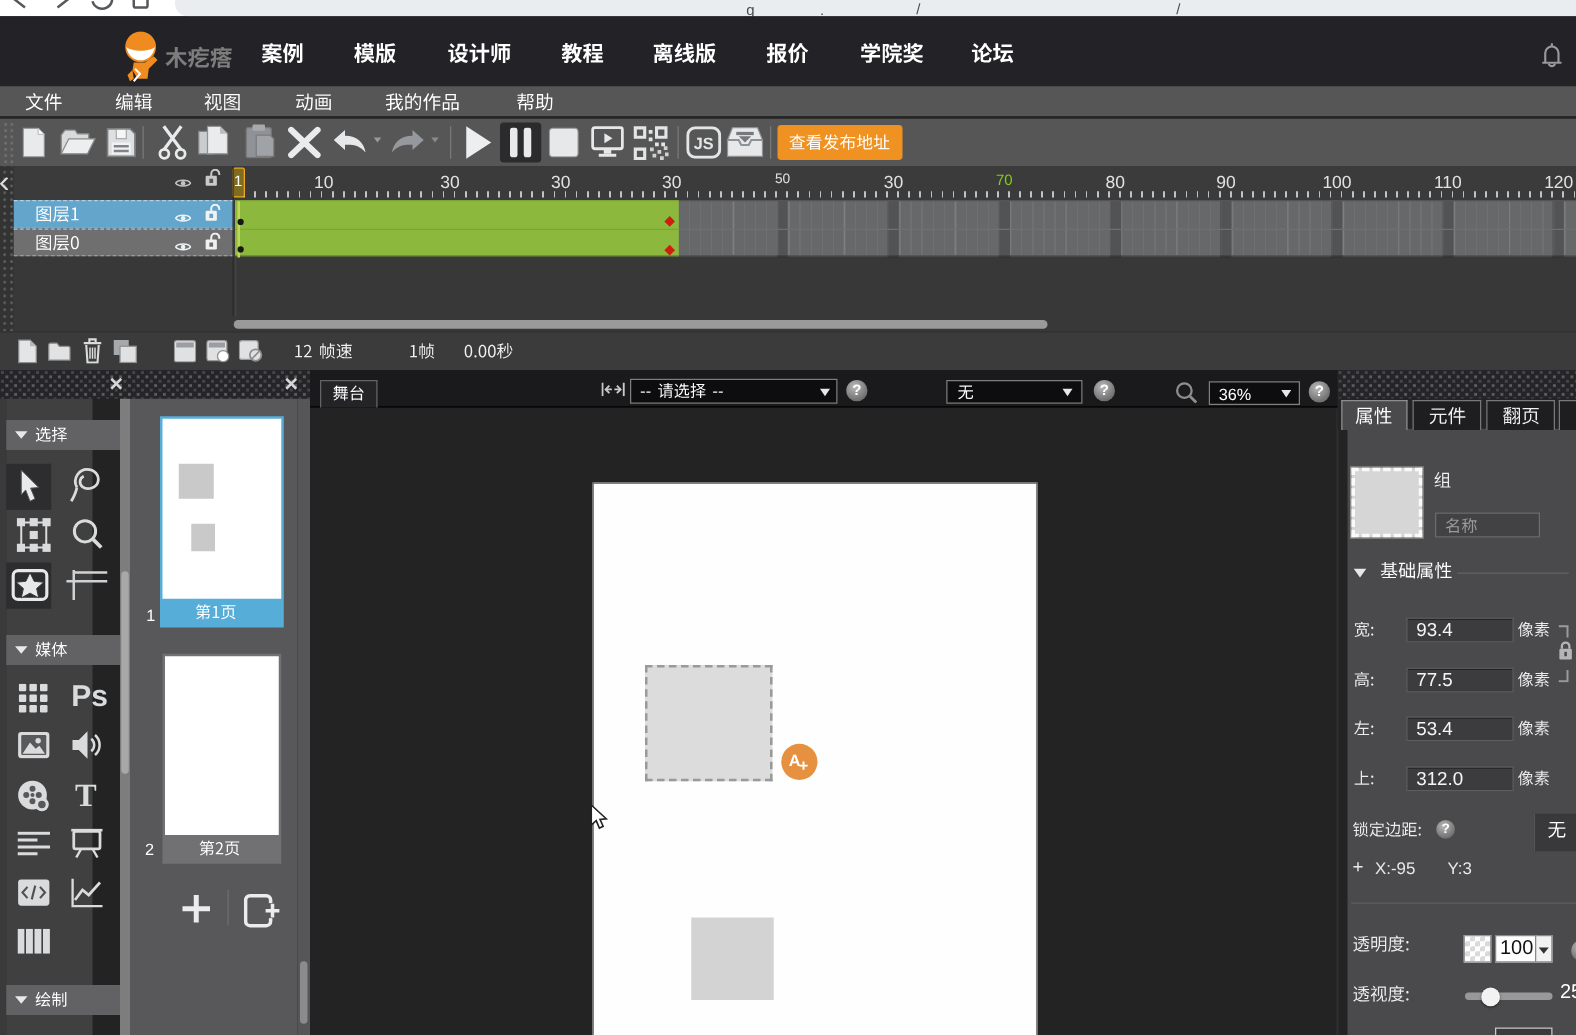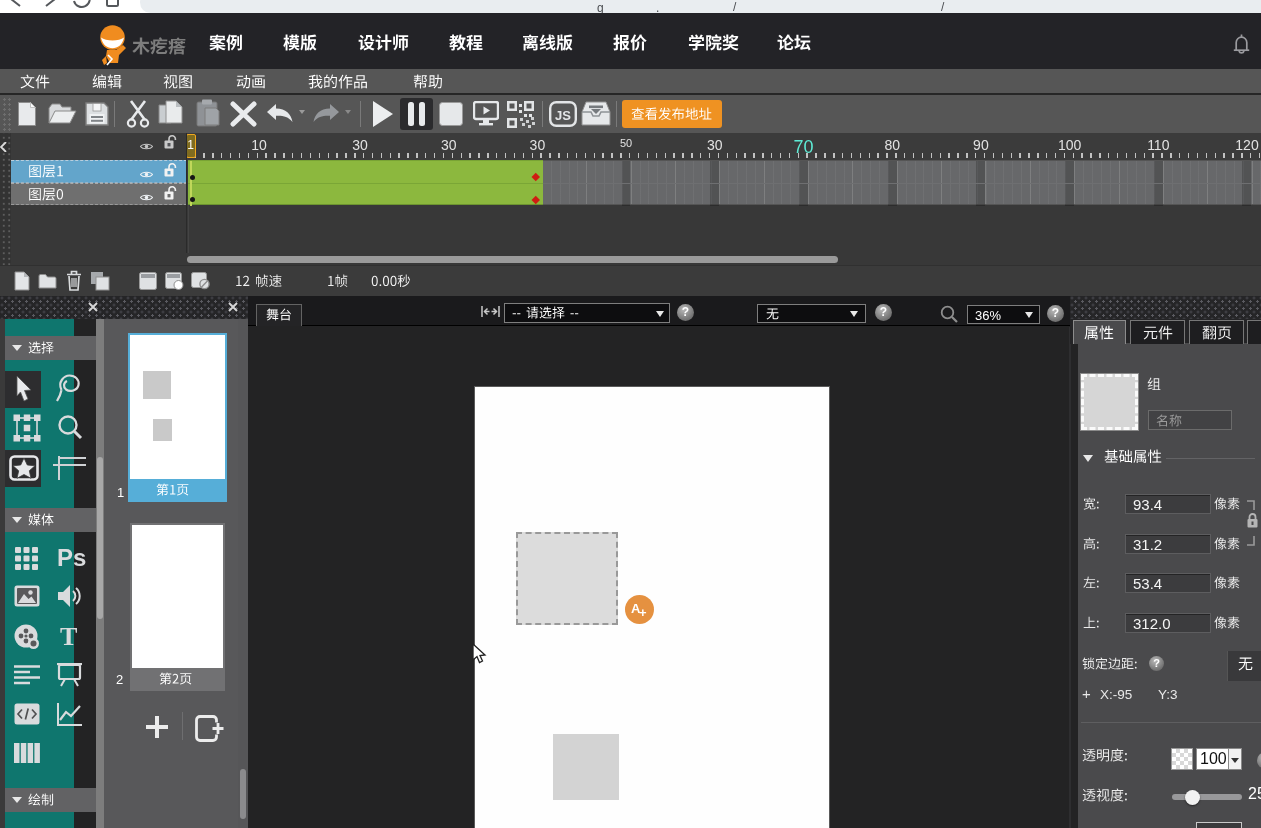--- a/index.html
+++ b/index.html
@@ -239,21 +239,21 @@
     </svg>
 <div class="abs" style="left:11px;top:0;width:176px;height:27px;background:#3b3b3b"></div>
 <div class="abs" style="left:187px;top:0;width:1074px;height:27px;background:#3b3b3b"></div>
 <div class="abs" style="left:187px;top:20px;width:1074px;height:5px;background-image:repeating-linear-gradient(90deg,transparent 0px,transparent 7.47px,#c2c2c2 7.47px,#c2c2c2 8.87px)"></div>
 <div class="abs" style="left:251.3px;top:4px;width:40px;text-align:left;color:#e2e2e2;font-size:14px">10</div>
 <div class="abs" style="left:340.0px;top:4px;width:40px;text-align:center;color:#e2e2e2;font-size:14px">30</div>
 <div class="abs" style="left:428.7px;top:4px;width:40px;text-align:center;color:#e2e2e2;font-size:14px">30</div>
 <div class="abs" style="left:517.4px;top:4px;width:40px;text-align:center;color:#e2e2e2;font-size:14px">30</div>
 <div class="abs" style="left:606.1px;top:4px;width:40px;text-align:center;color:#e2e2e2;font-size:11px">50</div>
 <div class="abs" style="left:694.8px;top:4px;width:40px;text-align:center;color:#e2e2e2;font-size:14px">30</div>
-<div class="abs" style="left:783.5px;top:4px;width:40px;text-align:center;color:#5eead4;font-size:18px">70</div>
+<div class="abs" style="left:783.5px;top:4px;width:40px;text-align:center;color:#84cc16;font-size:12px">70</div>
 <div class="abs" style="left:872.2px;top:4px;width:40px;text-align:center;color:#e2e2e2;font-size:14px">80</div>
 <div class="abs" style="left:960.9px;top:4px;width:40px;text-align:center;color:#e2e2e2;font-size:14px">90</div>
 <div class="abs" style="left:1049.6px;top:4px;width:40px;text-align:center;color:#e2e2e2;font-size:14px">100</div>
 <div class="abs" style="left:1138.3px;top:4px;width:40px;text-align:center;color:#e2e2e2;font-size:14px">110</div>
 <div class="abs" style="left:1227.0px;top:4px;width:40px;text-align:center;color:#e2e2e2;font-size:14px">120</div>
 <svg class="abs" style="left:140px;top:7px" width="13" height="13" viewBox="0 0 13 13">
       <path d="M.5 6.5 C2.5 3.5 10.5 3.5 12.5 6.5 C10.5 9.5 2.5 9.5 .5 6.5 Z" fill="none" stroke="#c4c4c4" stroke-width="1.2"></path>
       <circle cx="6.5" cy="6.5" r="1.8" fill="#c4c4c4"></circle>
     </svg>
 <svg class="abs" style="left:163px;top:2px" width="15" height="14" viewBox="0 0 15 14">
@@ -365,21 +365,21 @@
 </div>
 <div class="abs" style="left:0;top:296px;width:1261px;height:532px;background:#232324">
 <div class="dots abs" style="left:0;top:0;width:248px;height:23px"></div>
 <svg class="abs" style="left:88px;top:6px" width="10" height="10" viewBox="0 0 10 10">
       <path d="M1 1 L9 9 M9 1 L1 9" stroke="#d6d6d6" stroke-width="2"></path>
     </svg>
 <svg class="abs" style="left:228px;top:6px" width="10" height="10" viewBox="0 0 10 10">
       <path d="M1 1 L9 9 M9 1 L1 9" stroke="#d6d6d6" stroke-width="2"></path>
     </svg>
 <div class="abs" style="left:0;top:23px;width:5px;height:509px;background:#3a3a3a"></div>
-<div class="abs" style="left:5px;top:23px;width:69px;height:509px;background:#0f766e">
+<div class="abs" style="left:5px;top:23px;width:69px;height:509px;background:#404040">
 <div class="abs" style="left:0;top:17px;width:91px;height:24px;background:#626264">
         <div class="caret abs" style="left:7px;top:9px;border-top-color:#e8e8e8;border-left-width:5px;border-right-width:5px;border-top-width:6px"></div>
         <div class="abs" style="left:23px;top:5px;color:#fff">
           <svg width="26.0" height="13.7" viewBox="0 0 26.0 13.7" style="display:block;">
             <path fill="currentColor" d="M0.8 1.5C1.5 2.1 2.4 3 2.8 3.7L3.6 3.1C3.2 2.4 2.3 1.6 1.5 1ZM5.8 0.9C5.5 2.1 4.9 3.2 4.2 4C4.5 4.1 4.9 4.4 5.1 4.5C5.4 4.1 5.7 3.7 5.9 3.2H7.8V5.1H4.2V5.9H6.5C6.3 7.6 5.8 8.9 3.8 9.6C4 9.8 4.3 10.1 4.4 10.4C6.6 9.5 7.2 8 7.5 5.9H8.8V9C8.8 9.9 9 10.2 10 10.2C10.2 10.2 11.1 10.2 11.3 10.2C12.1 10.2 12.4 9.8 12.5 8.2C12.2 8.1 11.8 8 11.6 7.8C11.6 9.1 11.5 9.3 11.2 9.3C11 9.3 10.3 9.3 10.2 9.3C9.8 9.3 9.8 9.3 9.8 9V5.9H12.4V5.1H8.8V3.2H11.8V2.3H8.8V0.6H7.8V2.3H6.3C6.5 1.9 6.6 1.5 6.7 1.1ZM3.3 5.5H0.7V6.4H2.3V10.4C1.8 10.6 1.2 11.1 0.6 11.6L1.2 12.5C2 11.7 2.7 11 3.2 11C3.4 11 3.8 11.4 4.4 11.7C5.2 12.2 6.3 12.3 7.8 12.3C9.1 12.3 11.3 12.3 12.3 12.2C12.3 11.9 12.5 11.4 12.6 11.2C11.3 11.3 9.3 11.4 7.8 11.4C6.4 11.4 5.3 11.3 4.5 10.8C3.9 10.5 3.6 10.2 3.3 10.1Z M15.3 0.5V3.1H13.6V4H15.3V6.8C14.6 7 14 7.2 13.5 7.3L13.7 8.3L15.3 7.8V11.3C15.3 11.5 15.2 11.5 15.1 11.5C14.9 11.5 14.4 11.5 13.9 11.5C14 11.8 14.1 12.2 14.1 12.4C15 12.4 15.5 12.4 15.8 12.2C16.1 12.1 16.2 11.8 16.2 11.3V7.5L17.8 7L17.6 6.1L16.2 6.5V4H17.8V3.1H16.2V0.5ZM23.5 2.1C23 2.8 22.3 3.4 21.6 3.9C20.9 3.4 20.4 2.8 19.9 2.1ZM18.1 1.2V2.1H19C19.5 3 20.1 3.7 20.9 4.4C19.8 5 18.7 5.4 17.6 5.7C17.8 5.9 18 6.3 18.1 6.5C19.3 6.1 20.5 5.6 21.6 4.9C22.6 5.6 23.8 6.2 25.1 6.5C25.2 6.3 25.5 5.9 25.7 5.7C24.4 5.4 23.3 5 22.4 4.4C23.4 3.6 24.3 2.6 24.8 1.5L24.2 1.2L24.1 1.2ZM21.1 6.1V7.2H18.4V8.1H21.1V9.5H17.8V10.3H21.1V12.5H22V10.3H25.4V9.5H22V8.1H24.5V7.2H22V6.1Z"></path>
           </svg>
         </div>
       </div>
 <div class="abs" style="left:0px;top:52px;width:36px;height:37px;background:#2d2d2f"></div>
 <svg class="abs" style="left:9px;top:56px" width="20" height="28" viewBox="0 0 20 28">
@@ -628,21 +628,21 @@
 <div class="abs lbl" style="left:1214px;top:201px">
       <svg width="26.0" height="13.7" viewBox="0 0 26.0 13.7" style="display:block;">
         <path fill="currentColor" d="M6.3 2.2H8.7C8.4 2.6 8.2 3 7.9 3.3H5.5C5.8 2.9 6.1 2.6 6.3 2.2ZM6.3 0.5C5.8 1.6 4.8 3 3.3 4C3.5 4.1 3.8 4.4 4 4.6C4.2 4.5 4.4 4.3 4.7 4.1V6.1H6.7C6 6.6 5.1 7.2 3.7 7.6C3.9 7.8 4.2 8 4.3 8.2C5.5 7.8 6.3 7.4 6.9 6.9C7.1 7.1 7.3 7.3 7.5 7.5C6.6 8.3 5 9.1 3.7 9.5C3.9 9.6 4.1 9.9 4.3 10.1C5.4 9.7 6.9 8.9 7.9 8.1C8 8.3 8.1 8.6 8.2 8.8C7.1 9.8 5.2 10.8 3.6 11.3C3.8 11.5 4 11.8 4.2 12C5.6 11.5 7.2 10.6 8.3 9.6C8.5 10.4 8.3 11.1 8 11.4C7.9 11.6 7.7 11.6 7.4 11.6C7.2 11.6 6.9 11.6 6.5 11.6C6.7 11.8 6.8 12.2 6.8 12.4C7.1 12.5 7.4 12.5 7.6 12.5C8 12.5 8.4 12.4 8.7 12C9.3 11.5 9.5 10.1 9 8.7L9.7 8.4C10.1 9.8 10.9 11.1 12 11.7C12.1 11.5 12.4 11.2 12.6 11C11.6 10.5 10.8 9.3 10.4 8.1C10.9 7.8 11.4 7.5 11.8 7.3L11.2 6.6C10.6 7.1 9.6 7.6 8.8 8.1C8.5 7.4 8.1 6.9 7.5 6.4L7.8 6.1H11.7V3.3H8.9C9.3 2.8 9.7 2.3 9.9 1.8L9.4 1.4L9.2 1.4H6.8L7.3 0.7ZM5.5 4H7.8C7.8 4.4 7.6 4.8 7.3 5.3H5.5ZM8.6 4H10.8V5.3H8.3C8.5 4.8 8.6 4.4 8.6 4ZM3.4 0.6C2.7 2.5 1.6 4.5 0.4 5.8C0.6 6 0.8 6.5 0.9 6.7C1.3 6.3 1.7 5.8 2.1 5.3V12.4H3V3.8C3.5 2.9 4 1.8 4.3 0.8Z M21.3 10.3C22.4 10.9 23.8 11.7 24.4 12.3L25.2 11.7C24.5 11.1 23.1 10.3 22 9.8ZM16.8 9.8C16 10.5 14.8 11.2 13.6 11.6C13.8 11.8 14.2 12.1 14.4 12.3C15.5 11.8 16.8 11 17.7 10.1ZM15.5 7.6C15.7 7.5 16.1 7.5 18.7 7.3C17.5 7.8 16.5 8.2 16.1 8.4C15.3 8.6 14.7 8.8 14.3 8.8C14.4 9.1 14.5 9.5 14.5 9.7C14.9 9.6 15.4 9.5 19.2 9.3V11.3C19.2 11.5 19.2 11.5 19 11.5C18.8 11.6 18.1 11.6 17.3 11.5C17.4 11.8 17.6 12.2 17.6 12.4C18.6 12.4 19.2 12.4 19.6 12.3C20.1 12.1 20.2 11.9 20.2 11.4V9.2L23.4 9.1C23.8 9.4 24.1 9.7 24.3 9.9L25 9.4C24.5 8.8 23.4 7.9 22.5 7.3L21.7 7.8C22 8 22.3 8.2 22.6 8.4L17.3 8.7C19.1 8.1 20.9 7.3 22.6 6.4L21.9 5.8C21.5 6 20.9 6.3 20.4 6.6L17.4 6.7C18.1 6.4 18.8 6.1 19.4 5.7L19.1 5.4H25.4V4.6H20V3.8H24V3.1H20V2.2H24.7V1.5H20V0.5H19V1.5H14.4V2.2H19V3.1H15.1V3.8H19V4.6H13.7V5.4H18.3C17.4 6 16.5 6.4 16.2 6.5C15.8 6.7 15.5 6.8 15.2 6.8C15.3 7 15.5 7.4 15.5 7.6Z"></path>
       </svg>
     </div>
 <div class="abs lbl" style="left:1083px;top:240.5px">
       <svg width="16.6" height="13.7" viewBox="0 0 16.6 13.7" style="display:block;">
         <path fill="currentColor" d="M3.7 4.2H9.3V5.4H3.7ZM2.7 3.5V6.1H10.4V3.5ZM5.7 0.7 6.1 1.9H0.8V2.7H12.2V1.9H7.2C7 1.5 6.9 0.9 6.7 0.5ZM1.2 6.8V12.5H2.2V7.6H10.8V11.5C10.8 11.6 10.7 11.6 10.6 11.6C10.4 11.6 9.8 11.7 9.2 11.6C9.4 11.8 9.5 12.1 9.6 12.4C10.4 12.4 10.9 12.4 11.3 12.3C11.6 12.1 11.8 11.9 11.8 11.4V6.8ZM3.7 8.4V11.7H4.6V11.1H9.2V8.4ZM4.6 9.1H8.3V10.3H4.6Z M14.8 6.4C15.3 6.4 15.7 6 15.7 5.5C15.7 4.9 15.3 4.5 14.8 4.5C14.3 4.5 13.9 4.9 13.9 5.5C13.9 6 14.3 6.4 14.8 6.4ZM14.8 11.6C15.3 11.6 15.7 11.2 15.7 10.7C15.7 10.2 15.3 9.8 14.8 9.8C14.3 9.8 13.9 10.2 13.9 10.7C13.9 11.2 14.3 11.6 14.8 11.6Z"></path>
       </svg>
     </div>
-<div class="inp abs" style="left:1125px;top:237.5px;width:86px;height:20px">31.2</div>
+<div class="inp abs" style="left:1125px;top:237.5px;width:86px;height:20px">77.5</div>
 <div class="abs lbl" style="left:1214px;top:240.5px">
       <svg width="26.0" height="13.7" viewBox="0 0 26.0 13.7" style="display:block;">
         <path fill="currentColor" d="M6.3 2.2H8.7C8.4 2.6 8.2 3 7.9 3.3H5.5C5.8 2.9 6.1 2.6 6.3 2.2ZM6.3 0.5C5.8 1.6 4.8 3 3.3 4C3.5 4.1 3.8 4.4 4 4.6C4.2 4.5 4.4 4.3 4.7 4.1V6.1H6.7C6 6.6 5.1 7.2 3.7 7.6C3.9 7.8 4.2 8 4.3 8.2C5.5 7.8 6.3 7.4 6.9 6.9C7.1 7.1 7.3 7.3 7.5 7.5C6.6 8.3 5 9.1 3.7 9.5C3.9 9.6 4.1 9.9 4.3 10.1C5.4 9.7 6.9 8.9 7.9 8.1C8 8.3 8.1 8.6 8.2 8.8C7.1 9.8 5.2 10.8 3.6 11.3C3.8 11.5 4 11.8 4.2 12C5.6 11.5 7.2 10.6 8.3 9.6C8.5 10.4 8.3 11.1 8 11.4C7.9 11.6 7.7 11.6 7.4 11.6C7.2 11.6 6.9 11.6 6.5 11.6C6.7 11.8 6.8 12.2 6.8 12.4C7.1 12.5 7.4 12.5 7.6 12.5C8 12.5 8.4 12.4 8.7 12C9.3 11.5 9.5 10.1 9 8.7L9.7 8.4C10.1 9.8 10.9 11.1 12 11.7C12.1 11.5 12.4 11.2 12.6 11C11.6 10.5 10.8 9.3 10.4 8.1C10.9 7.8 11.4 7.5 11.8 7.3L11.2 6.6C10.6 7.1 9.6 7.6 8.8 8.1C8.5 7.4 8.1 6.9 7.5 6.4L7.8 6.1H11.7V3.3H8.9C9.3 2.8 9.7 2.3 9.9 1.8L9.4 1.4L9.2 1.4H6.8L7.3 0.7ZM5.5 4H7.8C7.8 4.4 7.6 4.8 7.3 5.3H5.5ZM8.6 4H10.8V5.3H8.3C8.5 4.8 8.6 4.4 8.6 4ZM3.4 0.6C2.7 2.5 1.6 4.5 0.4 5.8C0.6 6 0.8 6.5 0.9 6.7C1.3 6.3 1.7 5.8 2.1 5.3V12.4H3V3.8C3.5 2.9 4 1.8 4.3 0.8Z M21.3 10.3C22.4 10.9 23.8 11.7 24.4 12.3L25.2 11.7C24.5 11.1 23.1 10.3 22 9.8ZM16.8 9.8C16 10.5 14.8 11.2 13.6 11.6C13.8 11.8 14.2 12.1 14.4 12.3C15.5 11.8 16.8 11 17.7 10.1ZM15.5 7.6C15.7 7.5 16.1 7.5 18.7 7.3C17.5 7.8 16.5 8.2 16.1 8.4C15.3 8.6 14.7 8.8 14.3 8.8C14.4 9.1 14.5 9.5 14.5 9.7C14.9 9.6 15.4 9.5 19.2 9.3V11.3C19.2 11.5 19.2 11.5 19 11.5C18.8 11.6 18.1 11.6 17.3 11.5C17.4 11.8 17.6 12.2 17.6 12.4C18.6 12.4 19.2 12.4 19.6 12.3C20.1 12.1 20.2 11.9 20.2 11.4V9.2L23.4 9.1C23.8 9.4 24.1 9.7 24.3 9.9L25 9.4C24.5 8.8 23.4 7.9 22.5 7.3L21.7 7.8C22 8 22.3 8.2 22.6 8.4L17.3 8.7C19.1 8.1 20.9 7.3 22.6 6.4L21.9 5.8C21.5 6 20.9 6.3 20.4 6.6L17.4 6.7C18.1 6.4 18.8 6.1 19.4 5.7L19.1 5.4H25.4V4.6H20V3.8H24V3.1H20V2.2H24.7V1.5H20V0.5H19V1.5H14.4V2.2H19V3.1H15.1V3.8H19V4.6H13.7V5.4H18.3C17.4 6 16.5 6.4 16.2 6.5C15.8 6.7 15.5 6.8 15.2 6.8C15.3 7 15.5 7.4 15.5 7.6Z"></path>
       </svg>
     </div>
 <div class="abs lbl" style="left:1083px;top:280px">
       <svg width="16.6" height="13.7" viewBox="0 0 16.6 13.7" style="display:block;">
         <path fill="currentColor" d="M4.8 0.5C4.7 1.3 4.5 2.1 4.4 2.9H0.9V3.8H4.1C3.4 6.5 2.3 9.2 0.4 10.9C0.6 11.1 0.9 11.5 1 11.7C2.5 10.3 3.6 8.4 4.4 6.4V7.2H7.3V11.2H3V12.1H12.3V11.2H8.3V7.2H11.8V6.3H4.4C4.7 5.5 4.9 4.7 5.2 3.8H12.1V2.9H5.4C5.6 2.1 5.7 1.4 5.8 0.7Z M14.8 6.4C15.3 6.4 15.7 6 15.7 5.5C15.7 4.9 15.3 4.5 14.8 4.5C14.3 4.5 13.9 4.9 13.9 5.5C13.9 6 14.3 6.4 14.8 6.4ZM14.8 11.6C15.3 11.6 15.7 11.2 15.7 10.7C15.7 10.2 15.3 9.8 14.8 9.8C14.3 9.8 13.9 10.2 13.9 10.7C13.9 11.2 14.3 11.6 14.8 11.6Z"></path>
       </svg>
     </div>

